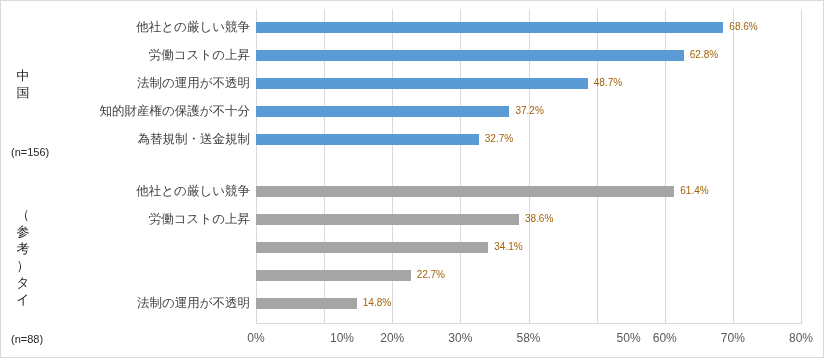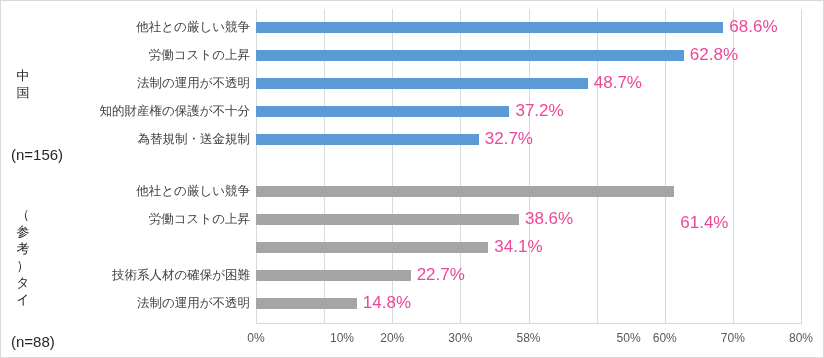--- a/index.html
+++ b/index.html
@@ -56,22 +56,22 @@
   .bar {
     position: absolute;
     height: 11px;
     left: 0;
   }
   .bar.blue  { background: #5b9bd5; }
   .bar.gray  { background: #a5a5a5; }
 
   .bar-value {
     position: absolute;
-    font-size: 17px;
-    color: #ec4899;
+    font-size: 10px;
+    color: #a16207;
     white-space: nowrap;
     line-height: 11px;
   }
 
   
   .cat-label {
     position: absolute;
     right: 0;
     font-size: 12.5px;
     color: #404040;
@@ -104,21 +104,21 @@
     color: #262626;
     width: 20px;
     text-align: center;
     line-height: 17px;
     letter-spacing: 0;
   }
   .group-label span { display: block; }
 
   .n-label {
     position: absolute;
-    font-size: 15px;
+    font-size: 11px;
     color: #262626;
     white-space: nowrap;
   }
 </style>
 </head>
 <body>
 
 <div id="chart-root">
 
   <div class="group-label" style="left:12px; top:66px;">
@@ -138,21 +138,20 @@
   <div class="n-label" style="left:10px; top:332px;">(n=88)</div>
 
   <div class="cat-label-wrap" id="cat-labels">
       <div class="cat-label" style="top: 20px;">他社との厳しい競争</div>
       <div class="cat-label" style="top: 48px;">労働コストの上昇</div>
       <div class="cat-label" style="top: 76px;">法制の運用が不透明</div>
       <div class="cat-label" style="top: 104px;">知的財産権の保護が不十分</div>
       <div class="cat-label" style="top: 132px;">為替規制・送金規制</div>
       <div class="cat-label" style="top: 184px;">他社との厳しい競争</div>
       <div class="cat-label" style="top: 212px;">労働コストの上昇</div>
-      <div class="cat-label" style="top: 268px;">技術系人材の確保が困難</div>
       <div class="cat-label" style="top: 296px;">法制の運用が不透明</div>
     </div>
 
   <div class="plot-area">
     <div class="axis-line"></div>
     <div class="axis-baseline"></div>
     <div id="gridlines">
         <div class="gridline" style="left: 68.125px;"></div>
         <div class="gridline" style="left: 136.25px;"></div>
         <div class="gridline" style="left: 204.375px;"></div>
@@ -167,21 +166,21 @@
         <div class="bar-value" style="top: 12px; left: 473.337px;">68.6%</div>
         <div class="bar blue" style="top: 41px; width: 427.825px;"></div>
         <div class="bar-value" style="top: 40px; left: 433.825px;">62.8%</div>
         <div class="bar blue" style="top: 69px; width: 331.769px;"></div>
         <div class="bar-value" style="top: 68px; left: 337.769px;">48.7%</div>
         <div class="bar blue" style="top: 97px; width: 253.425px;"></div>
         <div class="bar-value" style="top: 96px; left: 259.425px;">37.2%</div>
         <div class="bar blue" style="top: 125px; width: 222.769px;"></div>
         <div class="bar-value" style="top: 124px; left: 228.769px;">32.7%</div>
         <div class="bar gray" style="top: 177px; width: 418.287px;"></div>
-        <div class="bar-value" style="top: 176px; left: 424.287px; margin-top: 32px;">61.4%</div>
+        <div class="bar-value" style="top: 176px; left: 424.287px;">61.4%</div>
         <div class="bar gray" style="top: 205px; width: 262.962px;"></div>
         <div class="bar-value" style="top: 204px; left: 268.962px;">38.6%</div>
         <div class="bar gray" style="top: 233px; width: 232.306px;"></div>
         <div class="bar-value" style="top: 232px; left: 238.306px;">34.1%</div>
         <div class="bar gray" style="top: 261px; width: 154.644px;"></div>
         <div class="bar-value" style="top: 260px; left: 160.644px;">22.7%</div>
         <div class="bar gray" style="top: 289px; width: 100.825px;"></div>
         <div class="bar-value" style="top: 288px; left: 106.825px;">14.8%</div>
       </div>
   </div>

